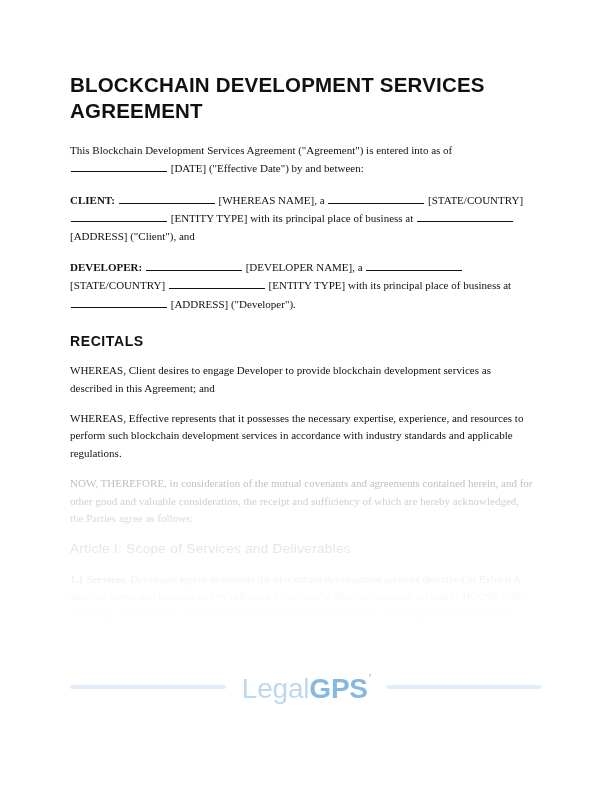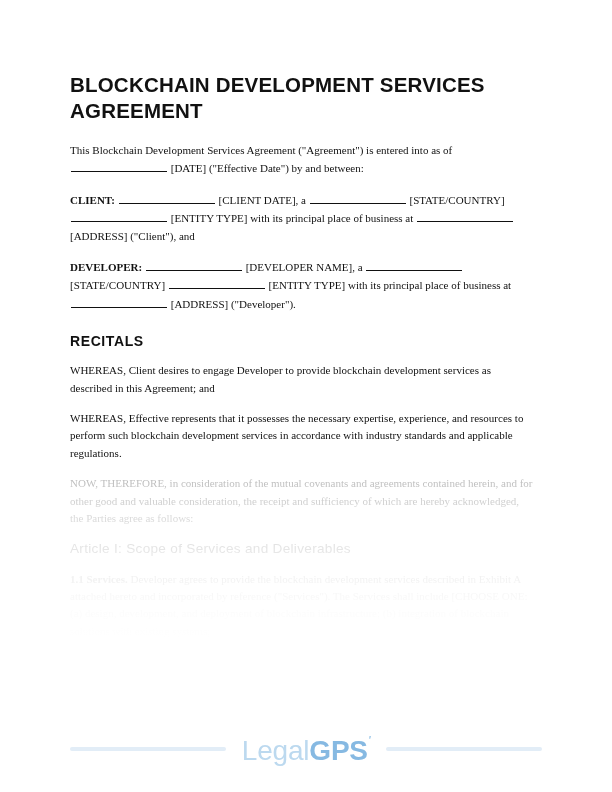--- a/index.html
+++ b/index.html
@@ -94,21 +94,21 @@
     color: #8d8d8d;
   }
   .para.faded-mid {
     color: #a9a9a9;
   }
 
   
   .footer {
     position: absolute;
     left: 70px;
-    top: 726px;
+    top: 664px;
     width: 472px;
     height: 46px;
     display: flex;
     align-items: center;
     justify-content: space-between;
     gap: 0;
   }
   .rule {
     flex: 1 1 auto;
     height: 4px;
@@ -155,21 +155,21 @@
 
     <p class="para">
       <span>This Blockchain Development Services Agreement ("Agreement") is entered into as of</span>
       <span class="blank"></span>
       <span>[DATE] ("Effective Date") by and between:</span>
     </p>
 
     <p class="para">
       <span class="lead">CLIENT:</span>
       <span class="blank"></span>
-      <span>[CLIENT DATE], a</span>
+      <span>[WHEREAS NAME], a</span>
       <span class="blank"></span>
       <span>[STATE/COUNTRY]</span>
       <span class="blank"></span>
       <span>[ENTITY TYPE] with its principal place of business at</span>
       <span class="blank"></span>
       <span>[ADDRESS] ("Client"), and</span>
     </p>
 
     <p class="para">
       <span class="lead">DEVELOPER:</span>

